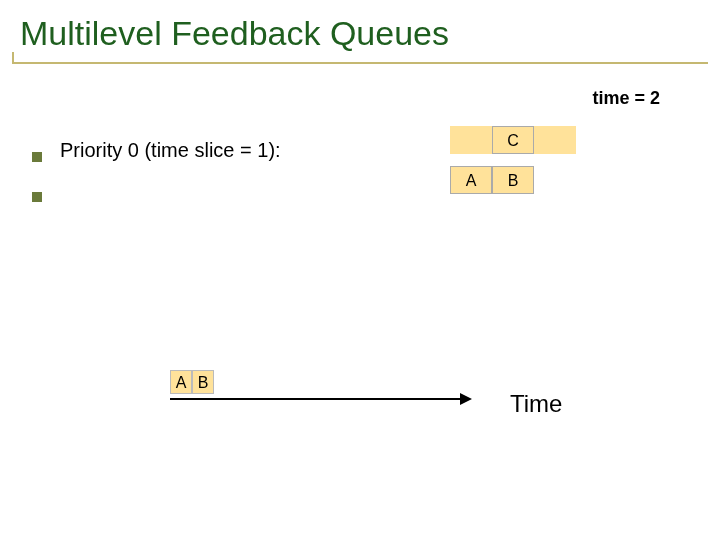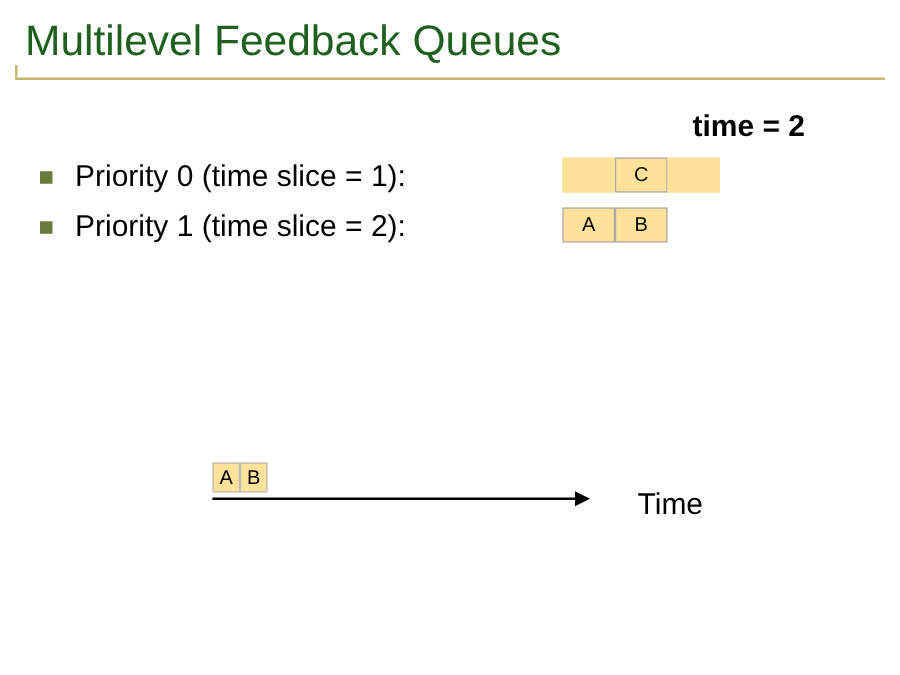--- a/index.html
+++ b/index.html
@@ -36,35 +36,35 @@
   .title-tick {
     position: absolute;
     left: 12px;
     top: 52px;
     width: 0;
     height: 10px;
     border-left: 2px solid #c5b871;
   }
   .time-label {
     position: absolute;
-    right: 76px;
+    right: 60px;
     top: 88px;
-    font-size: 24px;
+    font-size: 18px;
     font-weight: bold;
   }
   .bullets {
     position: absolute;
     left: 32px;
     top: 122px;
   }
   .bullet-row {
     display: flex;
-    align-items: center;
+    align-items: flex-end;
     height: 40px;
-    font-size: 24px;
+    font-size: 20px;
   }
   .bullet-sq {
     width: 10px;
     height: 10px;
     background: #6a7a3a;
     margin-right: 18px;
     flex: 0 0 auto;
   }
   .queue-area {
     position: absolute;
@@ -149,21 +149,20 @@
 
   <div class="time-label">time = 2</div>
 
   <div class="bullets">
     <div class="bullet-row">
       <div class="bullet-sq"></div>
       <span>Priority 0 (time slice = 1):</span>
     </div>
     <div class="bullet-row">
       <div class="bullet-sq"></div>
-      <span>Priority 1 (time slice = 2):</span>
     </div>
   </div>
 
   <div class="queue-area">
     <div class="queue-row">
         <div class="cell blank" style="left: 0px;"></div>
         <div class="cell filled" style="left: 42px;">C</div>
         <div class="cell blank" style="left: 84px;"></div>
       </div>
     <div class="queue-row">

